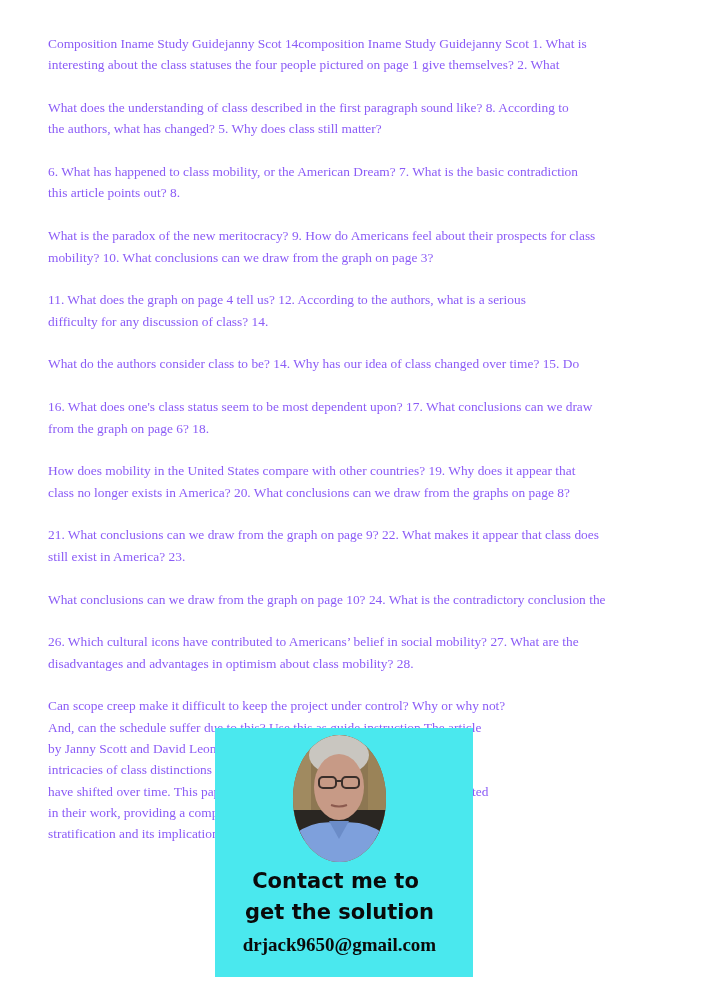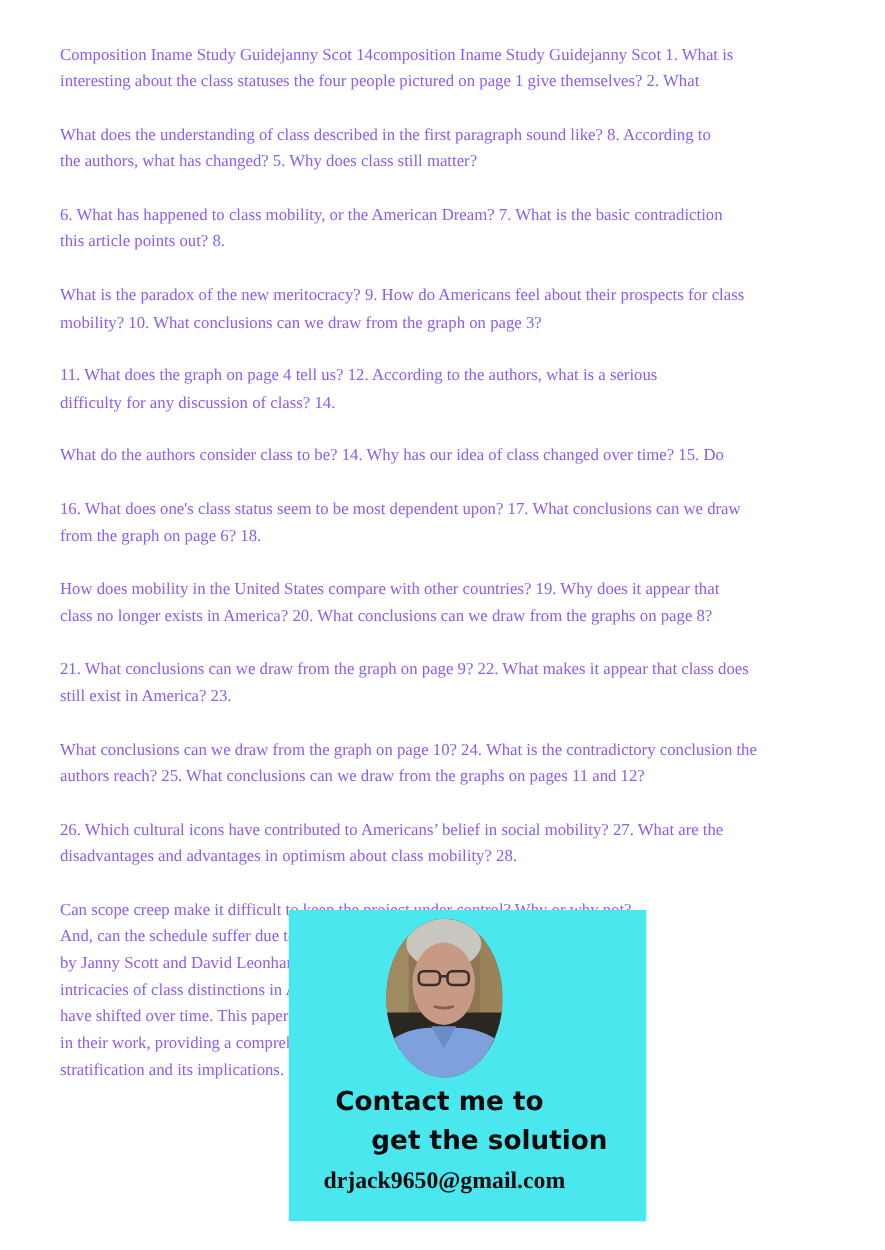--- a/index.html
+++ b/index.html
@@ -25,23 +25,23 @@
   }
   .para {
     margin: 0 0 21.5px 0;
   }
   .line {
     display: block;
     white-space: nowrap;
   }
   .promo {
     position: absolute;
-    left: 231px;
+    left: 215px;
     top: 728px;
-    width: 286px;
+    width: 258px;
     height: 249px;
     background: #4ae8ee;
   }
   .portrait {
     position: absolute;
     left: 78px;
     top: 7px;
     width: 93px;
     height: 127px;
     border-radius: 50%;
@@ -54,21 +54,21 @@
     left: 0;
     width: 249px;
     text-align: center;
     font-family: "DejaVu Sans", "Liberation Sans", sans-serif;
     font-weight: bold;
     color: #0a0a0a;
     font-size: 21px;
     line-height: 30px;
   }
   .promo-line1 { top: 138px; left: -4px; }
-  .promo-line2 { top: 169px; margin-left: 36px; }
+  .promo-line2 { top: 169px; }
   .promo-email {
     position: absolute;
     left: 0;
     top: 203px;
     width: 249px;
     text-align: center;
     font-family: "Liberation Serif", "DejaVu Serif", serif;
     font-weight: bold;
     font-size: 19px;
     line-height: 28px;
@@ -109,21 +109,20 @@
   <p class="para">
     <span class="line">How does mobility in the United States compare with other countries? 19. Why does it appear that</span>
     <span class="line">class no longer exists in America? 20. What conclusions can we draw from the graphs on page 8?</span>
   </p>
   <p class="para">
     <span class="line">21. What conclusions can we draw from the graph on page 9? 22. What makes it appear that class does</span>
     <span class="line">still exist in America? 23.</span>
   </p>
   <p class="para">
     <span class="line">What conclusions can we draw from the graph on page 10? 24. What is the contradictory conclusion the</span>
-    <span class="line">authors reach? 25. What conclusions can we draw from the graphs on pages 11 and 12?</span>
   </p>
   <p class="para">
     <span class="line">26. Which cultural icons have contributed to Americans’ belief in social mobility? 27. What are the</span>
     <span class="line">disadvantages and advantages in optimism about class mobility? 28.</span>
   </p>
   <p class="para">
     <span class="line">Can scope creep make it difficult to keep the project under control? Why or why not?</span>
     <span class="line">And, can the schedule suffer due to this? Use this as guide instruction The article</span>
     <span class="line">by Janny Scott and David Leonhardt titled “Class Mattersâ€ explores the</span>
     <span class="line">intricacies of class distinctions in America and how class and mobility patterns</span>

